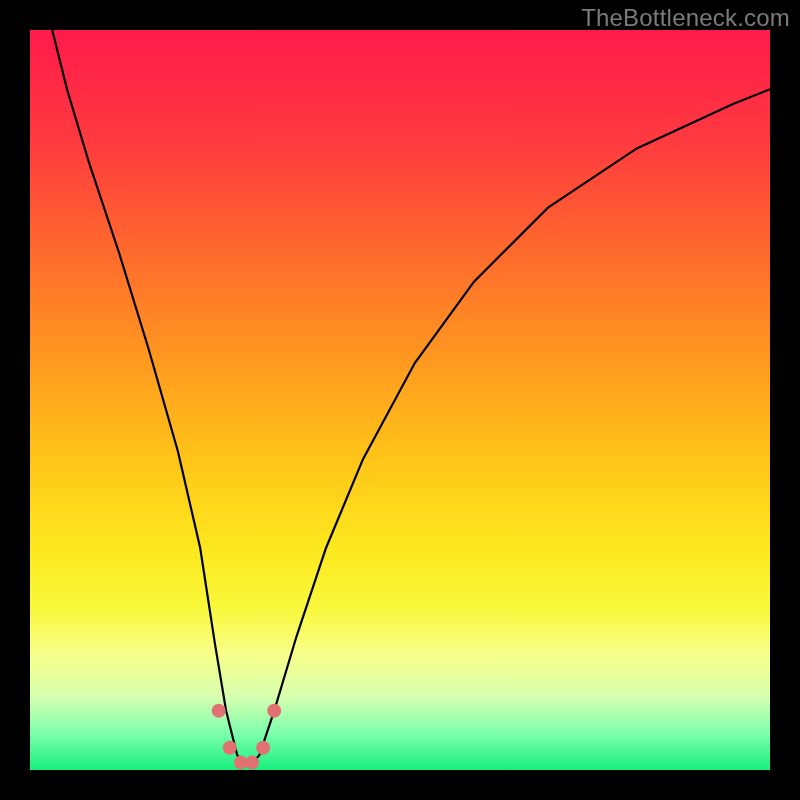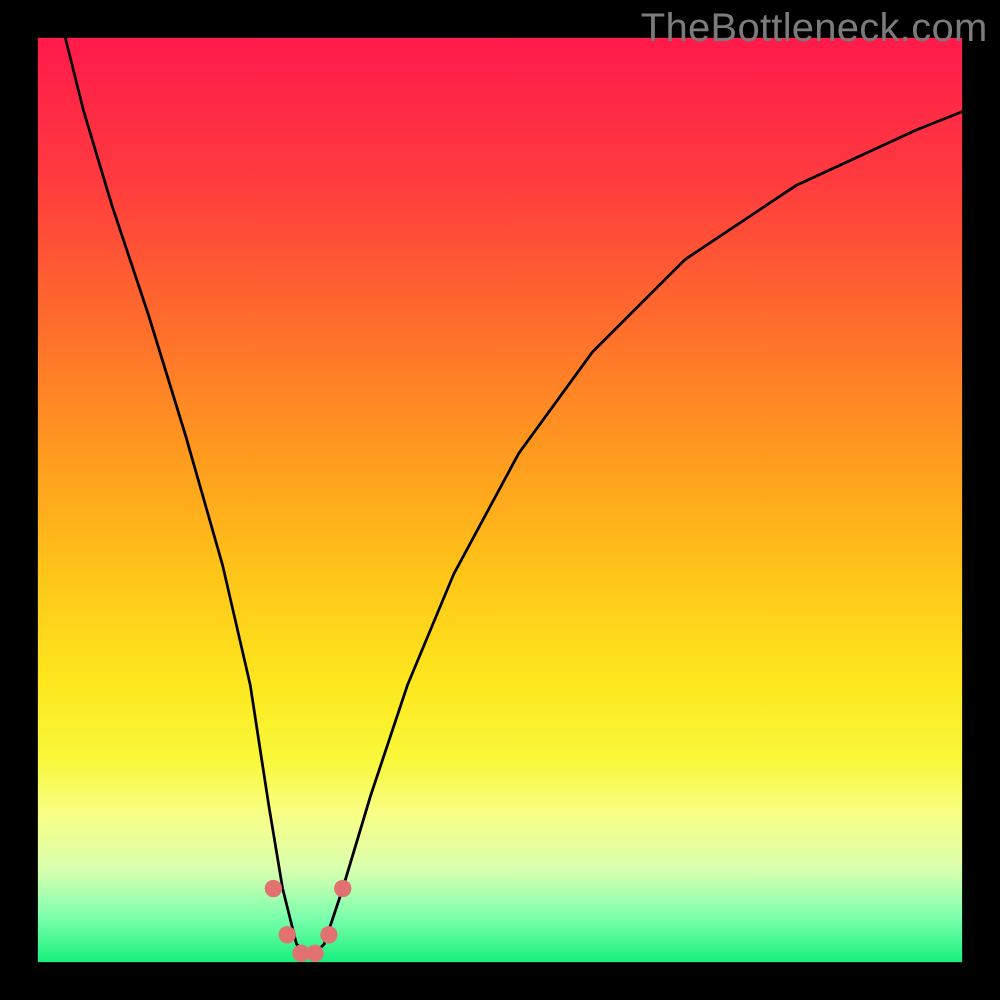--- a/index.html
+++ b/index.html
@@ -17,21 +17,21 @@
     left: 0;
     width: 800px;
     height: 800px;
     background: #000;
   }
   .watermark {
     position: absolute;
     top: 4px;
     right: 10px;
     color: #7b7b7b;
-    font-size: 32px;
+    font-size: 24px;
     font-weight: 400;
     letter-spacing: 0.2px;
     z-index: 5;
   }
   .plot {
     position: absolute;
     top: 30px;
     left: 30px;
     width: 740px;
     height: 740px;

